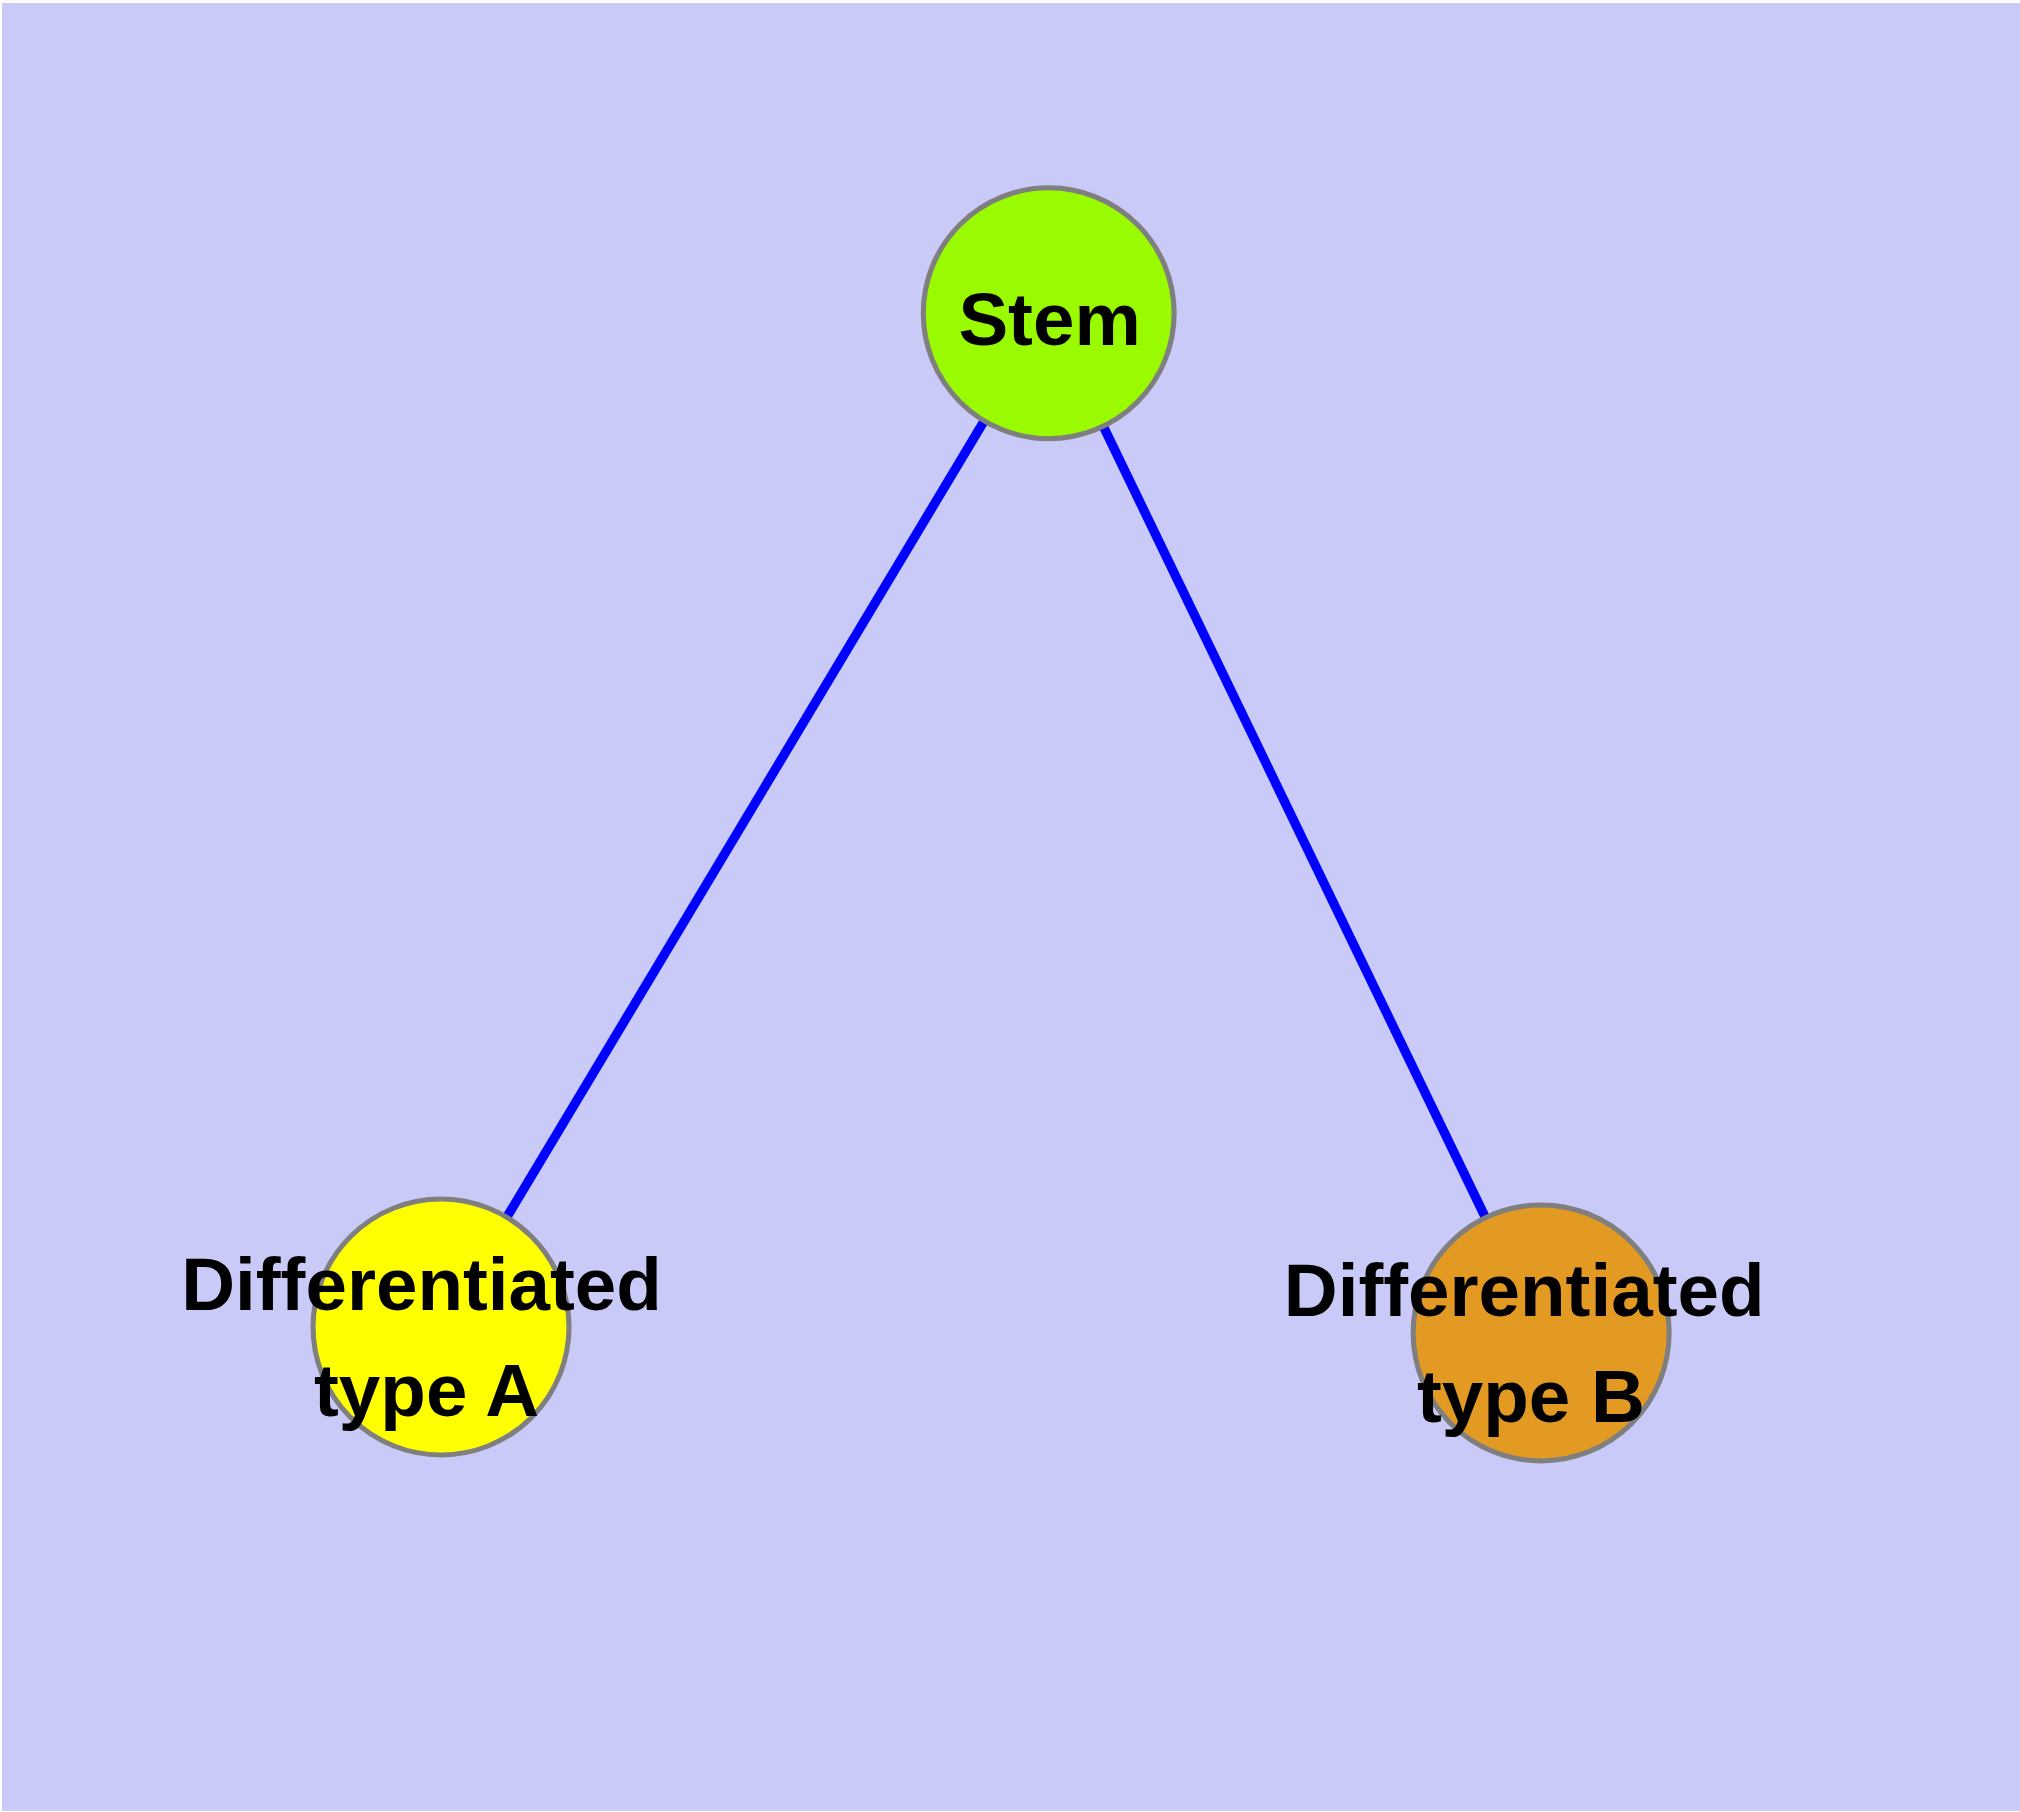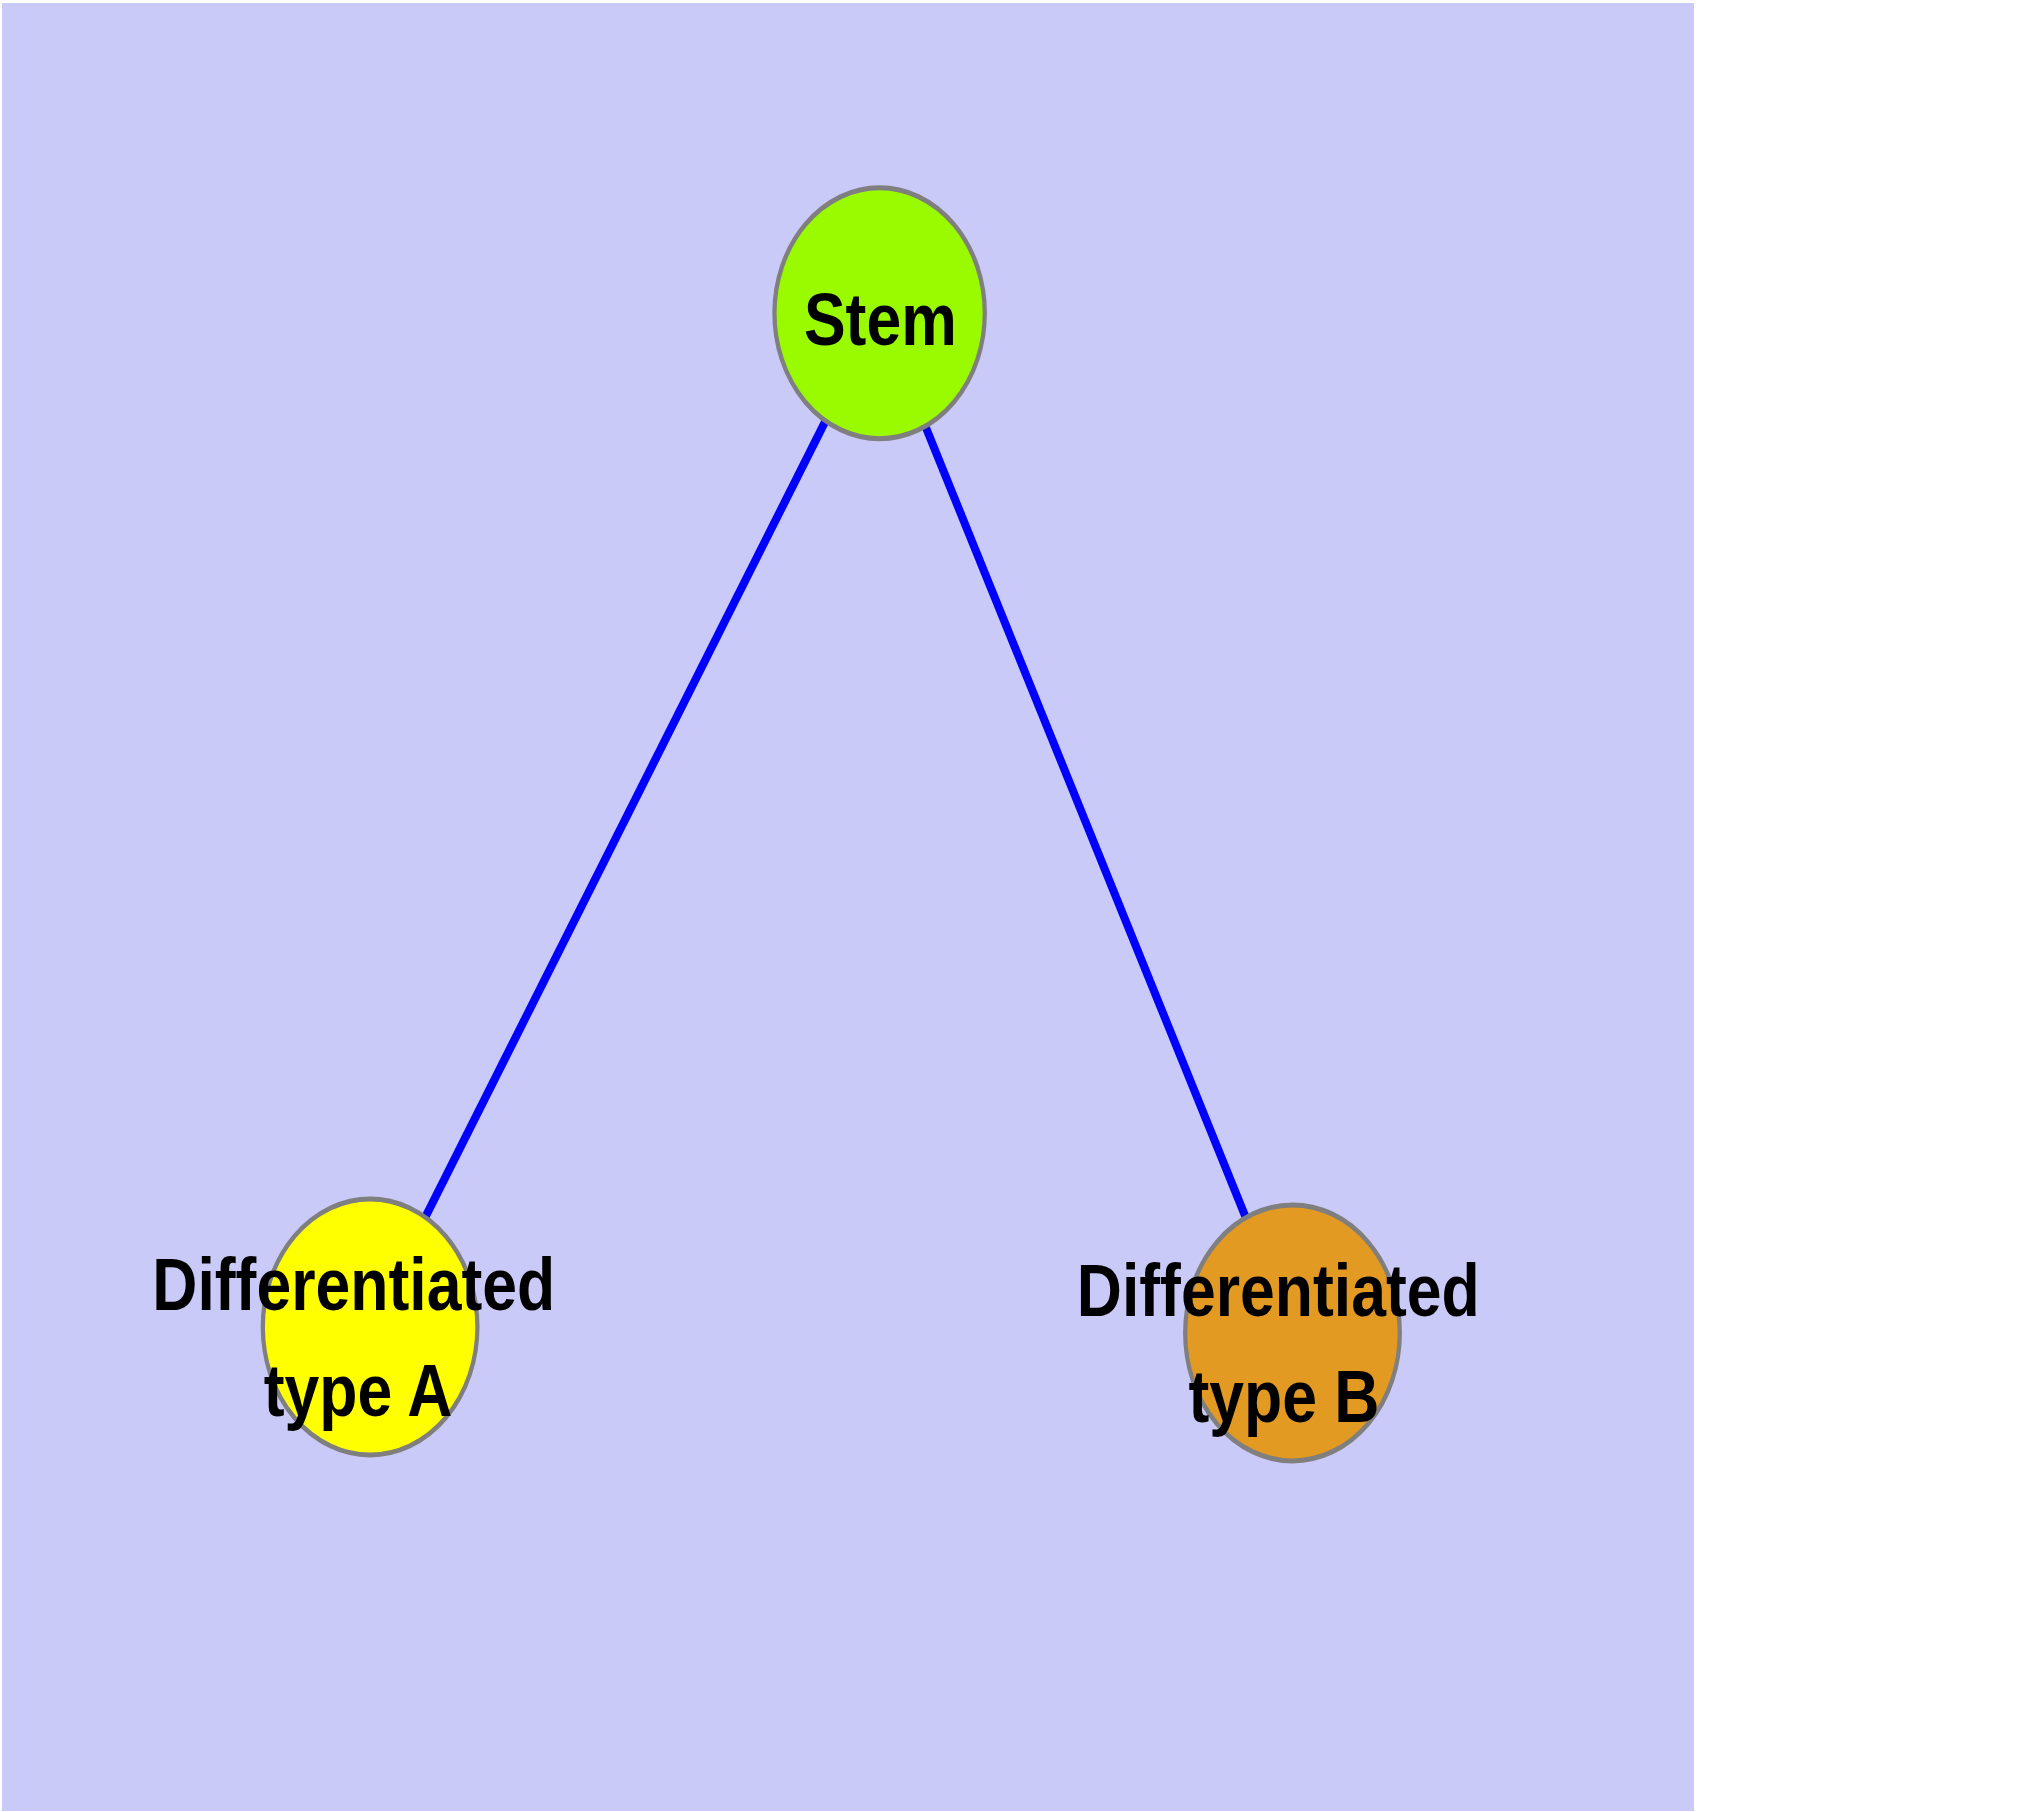--- a/index.html
+++ b/index.html
@@ -14,21 +14,21 @@
   .figure {
     position: relative;
     width: 2021px;
     height: 1812px;
     background: #FFFFFF;
   }
   .canvas-wrap {
     position: absolute;
     top: 3.4px;
     left: 1.7px;
-    width: 1692px;
+    width: 2018px;
     height: 1808px;
   }
   .canvas-wrap svg {
     display: block;
     width: 100%;
     height: 100%;
   }
   .node-label {
     font-family: "Liberation Sans", sans-serif;
     font-weight: bold;

